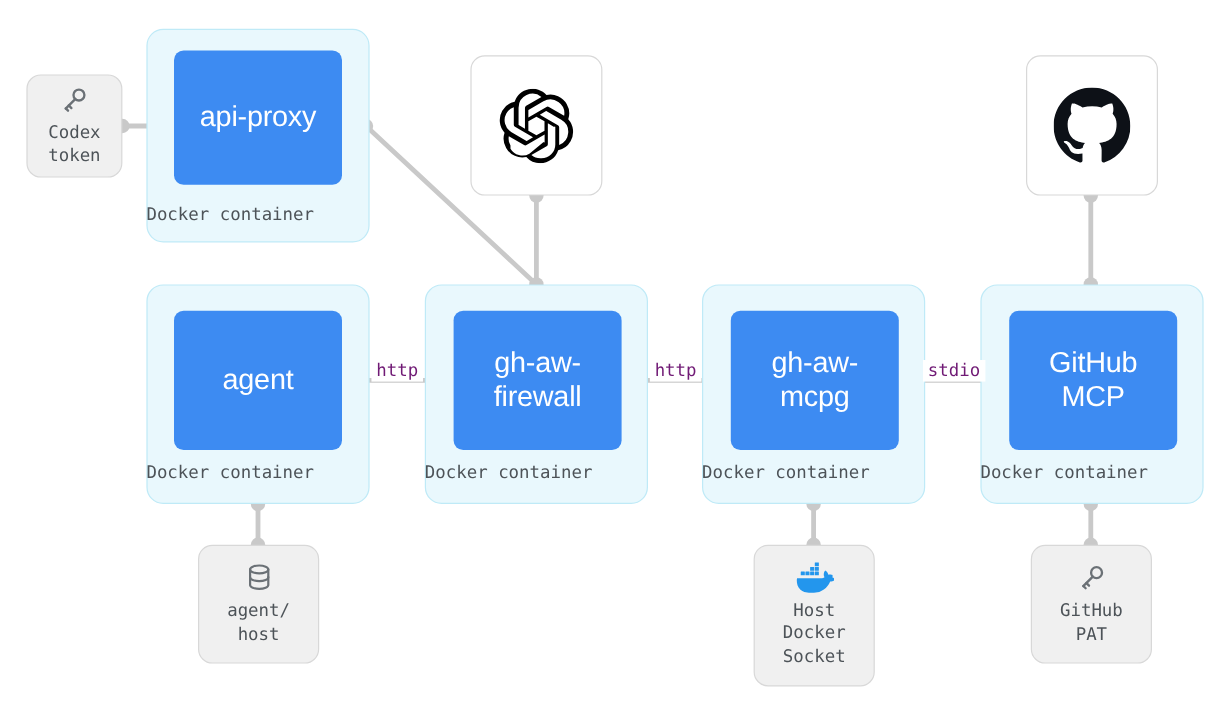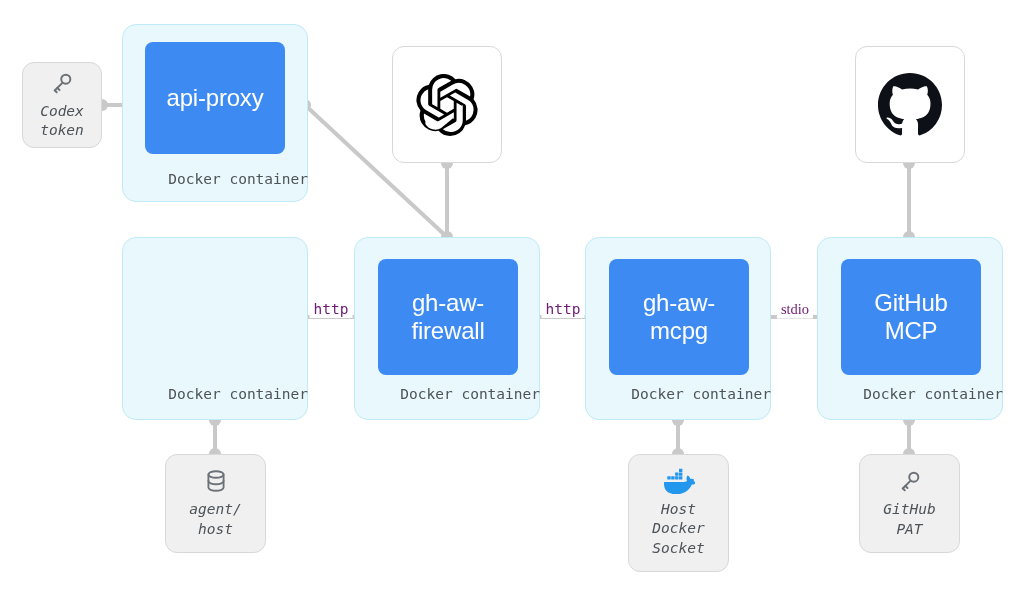--- a/index.html
+++ b/index.html
@@ -54,21 +54,21 @@
     line-height: 1.16;
     font-weight: 400;
     letter-spacing: -0.2px;
     box-sizing: border-box;
     padding: 19px 6px;
   }
   .container-caption {
     position: absolute;
     left: 0;
     right: 0;
-    text-align: right;
+    text-align: left;
     font-family: "DejaVu Sans Mono", "Liberation Mono", monospace;
     font-size: 14.5px;
     color: #4d5358;
     letter-spacing: 0px;
     white-space: nowrap;
   }
 
   
   .ext-node {
     position: absolute;
@@ -86,21 +86,20 @@
     border: 1.5px solid #d8d8d8;
   }
   .ext-label {
     font-family: "DejaVu Sans Mono", "Liberation Mono", monospace;
     font-size: 14.5px;
     color: #4d5358;
     text-align: center;
     line-height: 1.33;
     white-space: pre-line;
     margin-top: 6px;
-    font-style: italic;
   }
   .ext-icon {
     display: flex;
     align-items: center;
     justify-content: center;
     line-height: 0;
   }
 
   
   .edge-label {
@@ -198,20 +197,23 @@
   <div class="ext-node white" style="left:855px; top:46px; width:110px; height:117px;">
     <span class="ext-icon">
       <svg width="64" height="64" viewBox="0 0 16 16" fill="#0d1117">
         <path d="M8 0C3.58 0 0 3.58 0 8c0 3.54 2.29 6.53 5.47 7.59.4.07.55-.17.55-.38 0-.19-.01-.82-.01-1.49-2.01.37-2.53-.49-2.69-.94-.09-.23-.48-.94-.82-1.13-.28-.15-.68-.52-.01-.53.63-.01 1.08.58 1.23.82.72 1.21 1.87.87 2.33.66.07-.52.28-.87.51-1.07-1.78-.2-3.64-.89-3.64-3.95 0-.87.31-1.59.82-2.15-.08-.2-.36-1.02.08-2.12 0 0 .67-.21 2.2.82.64-.18 1.32-.27 2-.27s1.36.09 2 .27c1.53-1.04 2.2-.82 2.2-.82.44 1.1.16 1.92.08 2.12.51.56.82 1.27.82 2.15 0 3.07-1.87 3.75-3.65 3.95.29.25.54.73.54 1.48 0 1.07-.01 1.93-.01 2.2 0 .21.15.46.55.38A8.01 8.01 0 0 0 16 8c0-4.42-3.58-8-8-8z"></path>
       </svg>
     </span>
   </div>
 
   <div class="container-node" style="left:122px; top:237px; width:186px; height:183px;">
   </div>
+  <div class="svc-box" style="left:145px; top:259px; width:140px; height:116px;">
+    <span>agent</span>
+  </div>
   <div class="container-caption" style="left:122px; top:386px; width:186px;">
     <span>Docker container</span>
   </div>
 
   <div class="container-node" style="left:354px; top:237px; width:186px; height:183px;">
   </div>
   <div class="svc-box multiline" style="left:378px; top:259px; width:140px; height:116px; white-space:pre-line;">
     <span style="white-space:pre-line;">gh-aw-
 firewall</span>
   </div>
@@ -238,21 +240,21 @@
   <div class="container-caption" style="left:817px; top:386px; width:186px;">
     <span>Docker container</span>
   </div>
 
   <div class="edge-label" style="left:331px; top:309px;">
     <span>http</span>
   </div>
   <div class="edge-label" style="left:563px; top:309px;">
     <span>http</span>
   </div>
-  <div class="edge-label" style="left:795px; top:309px;font-family:Liberation Serif, serif;">
+  <div class="edge-label" style="left:795px; top:309px;">
     <span>stdio</span>
   </div>
 
   <div class="ext-node" style="left:165px; top:454px; width:101px; height:99px;">
     <span class="ext-icon">
       <svg width="26" height="26" viewBox="0 0 24 24" fill="none" stroke="#6b7176" stroke-width="1.7" stroke-linecap="round" stroke-linejoin="round">
         <ellipse cx="12" cy="6" rx="7" ry="3"></ellipse>
         <path d="M5 6v12c0 1.66 3.13 3 7 3s7-1.34 7-3V6"></path>
         <path d="M5 12c0 1.66 3.13 3 7 3s7-1.34 7-3"></path>
       </svg>

